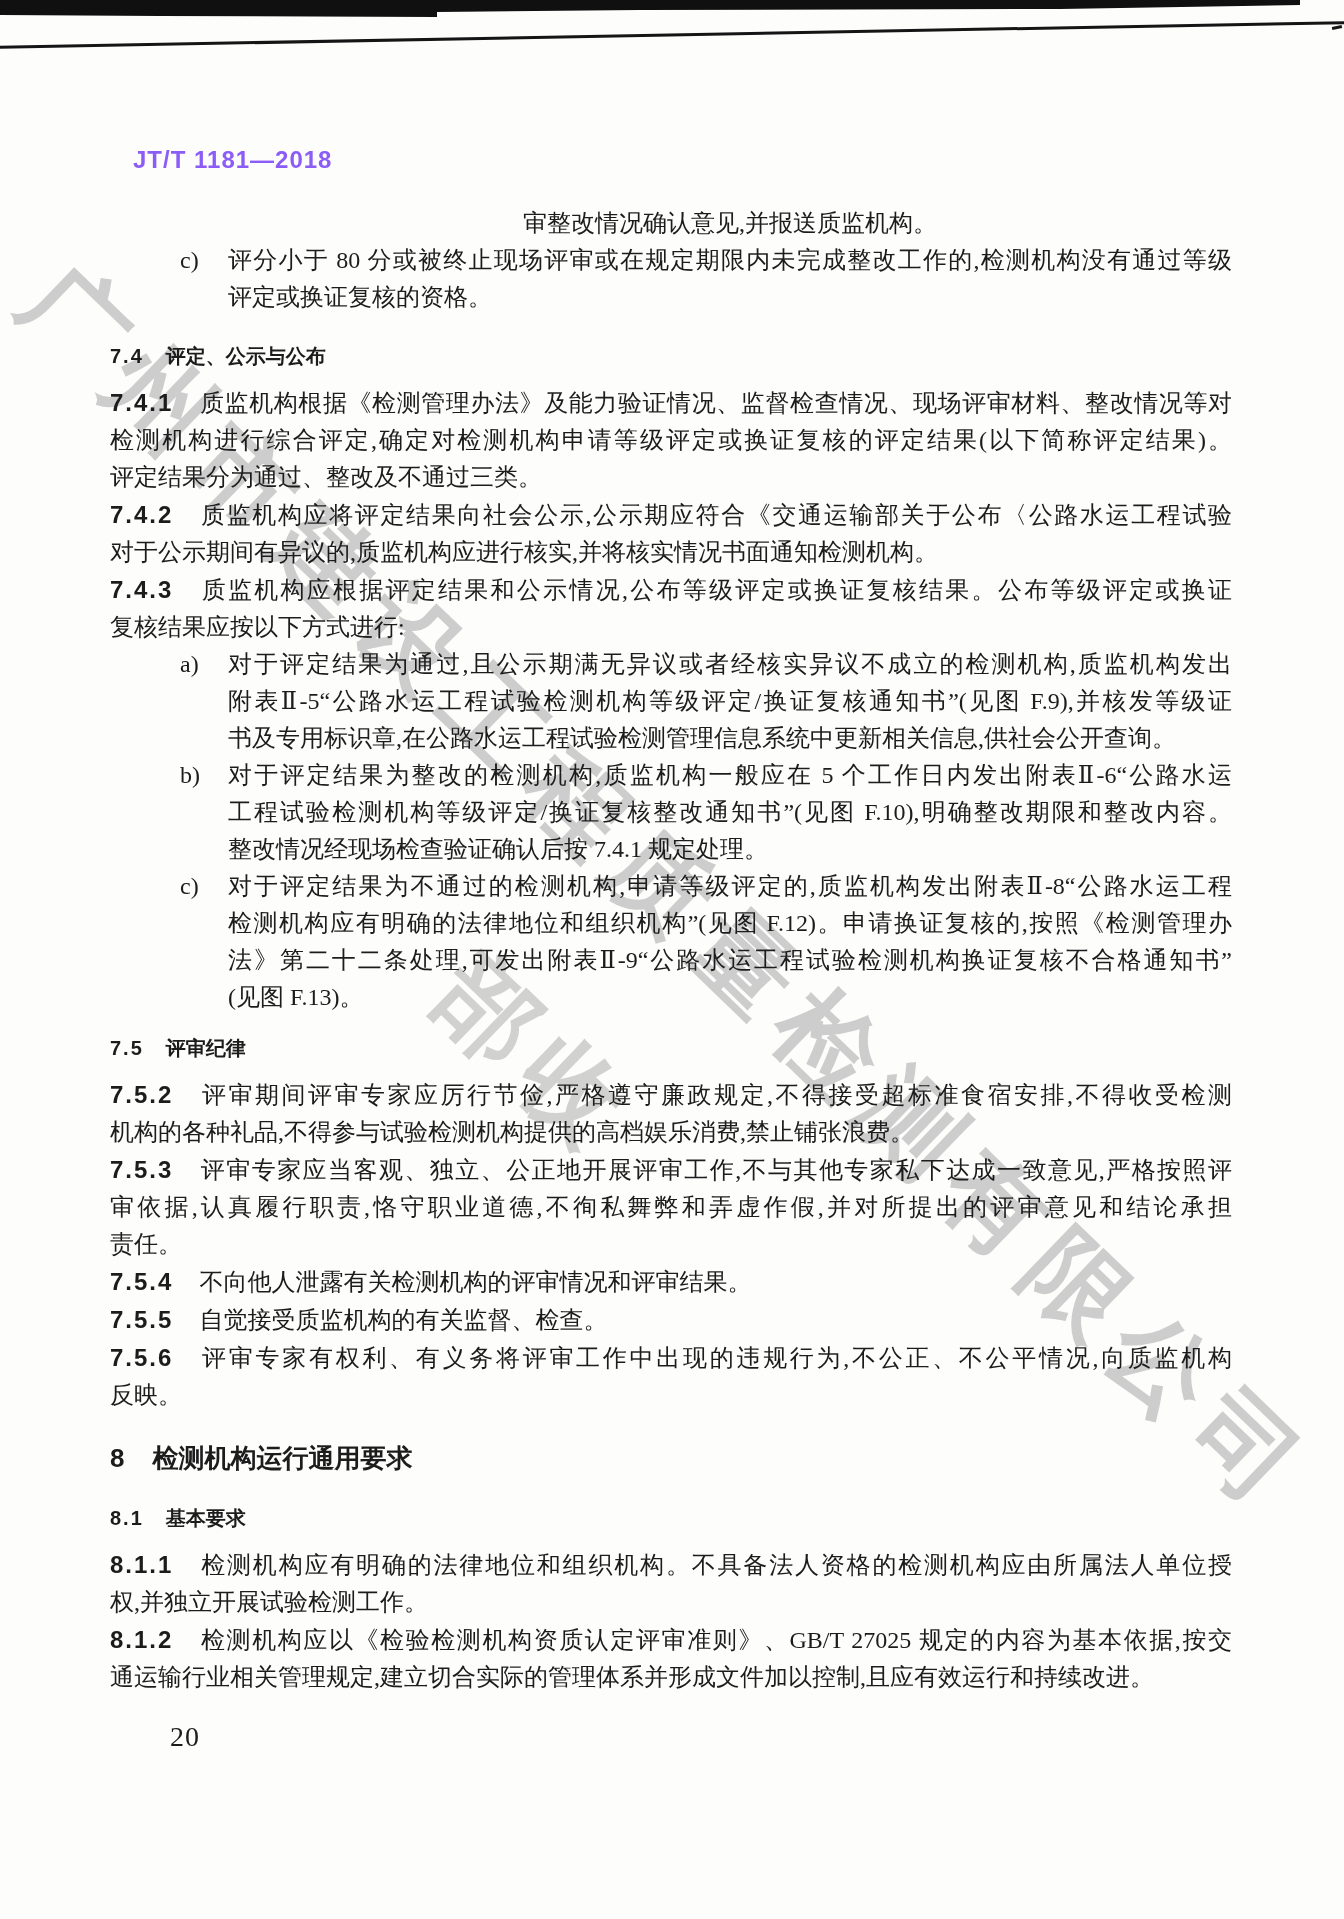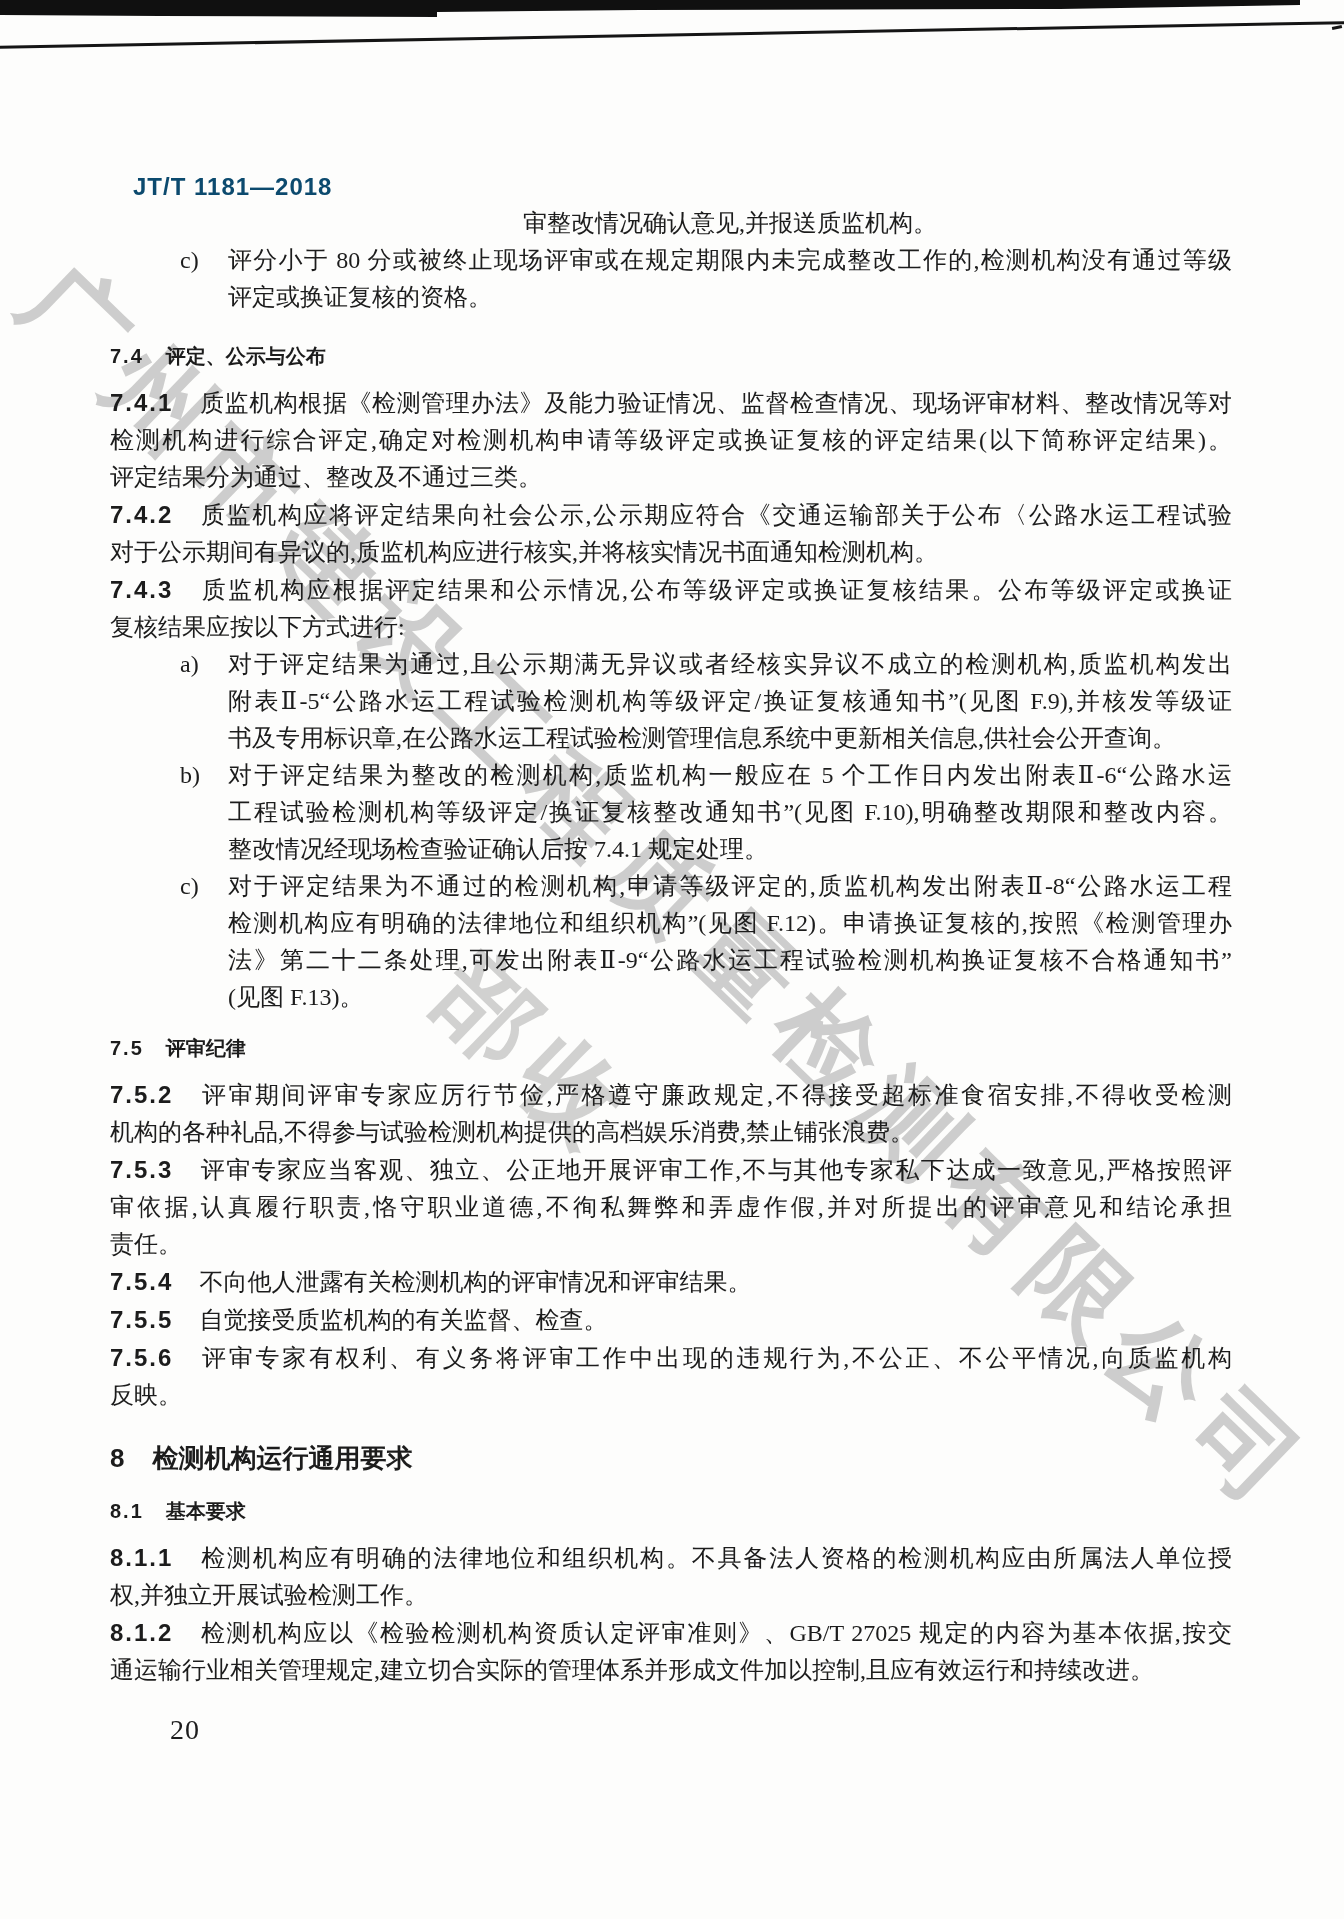--- a/index.html
+++ b/index.html
@@ -39,21 +39,21 @@
     position:absolute;left:498px;top:928px;
     transform:rotate(44deg);transform-origin:0 0;
     font-family:"Liberation Sans","DejaVu Sans",sans-serif;
     font-size:100px;letter-spacing:16px;white-space:nowrap;
     color:rgba(70,70,70,0.24);font-weight:bold;
   }
   
   .page-header{
     position:absolute;left:133px;top:146px;z-index:2;
     font-family:"Liberation Sans","DejaVu Sans",sans-serif;
-    font-weight:bold;font-size:24px;letter-spacing:1px;color:#0c4a6e;margin-top:27px;
+    font-weight:bold;font-size:24px;letter-spacing:1px;color:#8b5cf6;
   }
   .content{
     position:absolute;left:110px;top:205px;width:1122px;z-index:1;
     font-size:24px;line-height:37px;
   }
   .line{min-height:37px;}
   .just{text-align:justify;text-align-last:justify;}
   
   .cont-deep{padding-left:118px;text-align:center;}
   
@@ -70,21 +70,21 @@
   .h2{
     font-family:"Liberation Sans","DejaVu Sans",sans-serif;
     font-weight:bold;font-size:20px;line-height:37px;
     margin-top:14px;margin-bottom:9px;
   }
   .h2 .h-num{margin-right:22px;letter-spacing:2px;}
   .h2-74{margin-top:22px;}
   .h1{
     font-family:"Liberation Sans","DejaVu Sans",sans-serif;
     font-weight:bold;font-size:26px;line-height:37px;
-    margin-top:26px;margin-bottom:16px;
+    margin-top:26px;margin-bottom:23px;
   }
   .h1 .h-num{margin-right:28px;}
   .page-number{
     margin-top:22px;padding-left:60px;
     font-size:28px;letter-spacing:1px;
   }
 </style>
 </head>
 <body>
 

